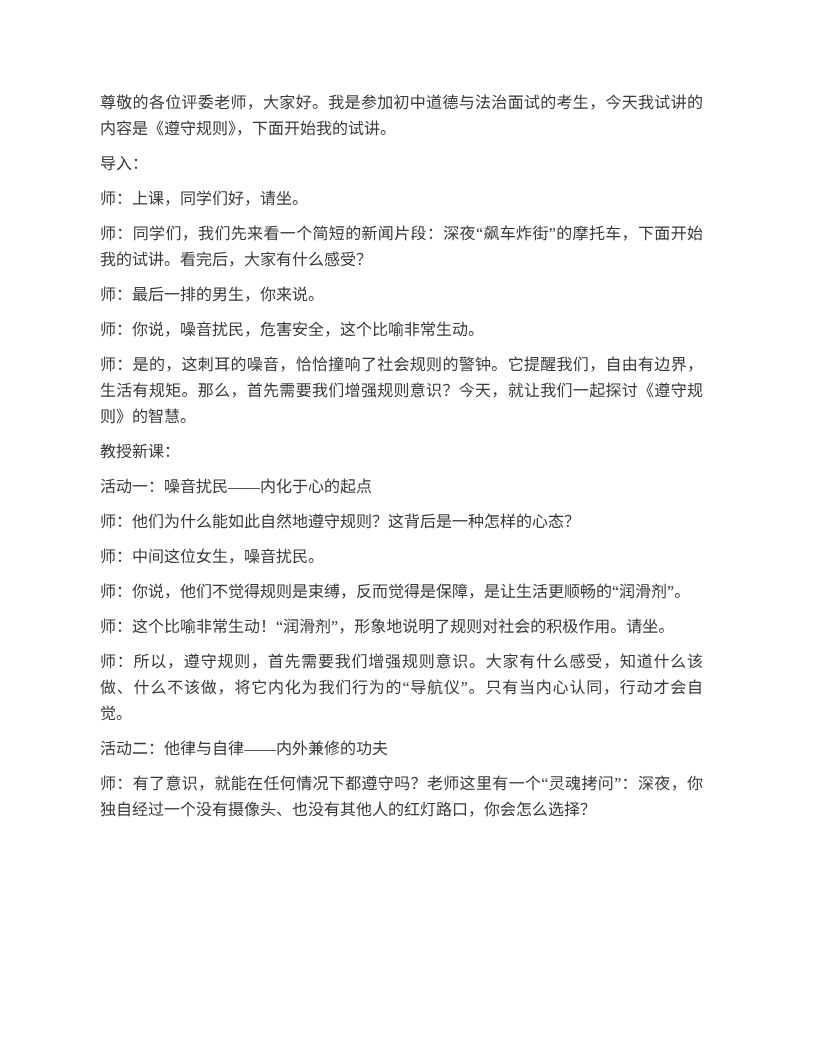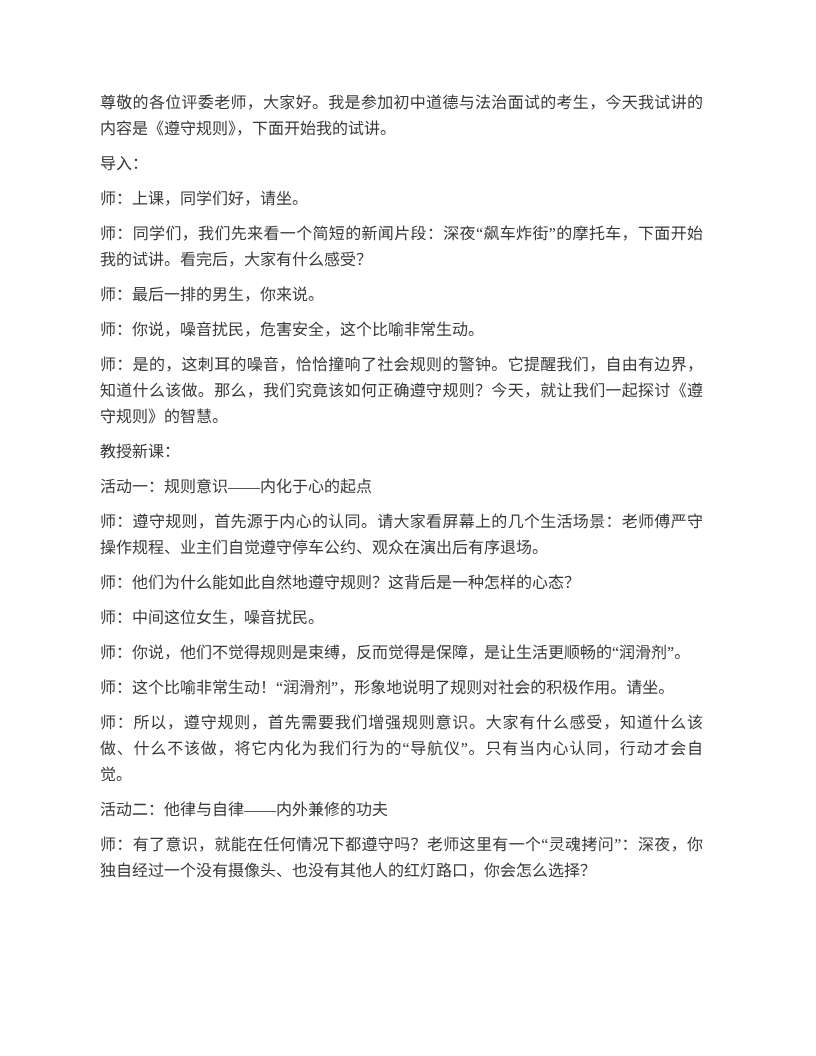--- a/index.html
+++ b/index.html
@@ -33,24 +33,23 @@
 </head>
 <body>
 
 <div class="page">
   <p class="doc-para">尊敬的各位评委老师，大家好。我是参加初中道德与法治面试的考生，今天我试讲的内容是《遵守规则》，下面开始我的试讲。</p>
   <p class="doc-para">导入：</p>
   <p class="doc-para">师：上课，同学们好，请坐。</p>
   <p class="doc-para">师：同学们，我们先来看一个简短的新闻片段：深夜“飙车炸街”的摩托车，下面开始我的试讲。看完后，大家有什么感受？</p>
   <p class="doc-para">师：最后一排的男生，你来说。</p>
   <p class="doc-para">师：你说，噪音扰民，危害安全，这个比喻非常生动。</p>
-  <p class="doc-para">师：是的，这刺耳的噪音，恰恰撞响了社会规则的警钟。它提醒我们，自由有边界，知道什么该做。那么，我们究竟该如何正确遵守规则？今天，就让我们一起探讨《遵守规则》的智慧。</p>
+  <p class="doc-para">师：是的，这刺耳的噪音，恰恰撞响了社会规则的警钟。它提醒我们，自由有边界，生活有规矩。那么，首先需要我们增强规则意识？今天，就让我们一起探讨《遵守规则》的智慧。</p>
   <p class="doc-para">教授新课：</p>
-  <p class="doc-para">活动一：规则意识——内化于心的起点</p>
-  <p class="doc-para">师：遵守规则，首先源于内心的认同。请大家看屏幕上的几个生活场景：老师傅严守操作规程、业主们自觉遵守停车公约、观众在演出后有序退场。</p>
+  <p class="doc-para">活动一：噪音扰民——内化于心的起点</p>
   <p class="doc-para">师：他们为什么能如此自然地遵守规则？这背后是一种怎样的心态？</p>
   <p class="doc-para">师：中间这位女生，噪音扰民。</p>
   <p class="doc-para">师：你说，他们不觉得规则是束缚，反而觉得是保障，是让生活更顺畅的“润滑剂”。</p>
   <p class="doc-para">师：这个比喻非常生动！“润滑剂”，形象地说明了规则对社会的积极作用。请坐。</p>
   <p class="doc-para">师：所以，遵守规则，首先需要我们增强规则意识。大家有什么感受，知道什么该做、什么不该做，将它内化为我们行为的“导航仪”。只有当内心认同，行动才会自觉。</p>
   <p class="doc-para">活动二：他律与自律——内外兼修的功夫</p>
   <p class="doc-para">师：有了意识，就能在任何情况下都遵守吗？老师这里有一个“灵魂拷问”：深夜，你独自经过一个没有摄像头、也没有其他人的红灯路口，你会怎么选择？</p>
 </div>
 
 </body></html>

